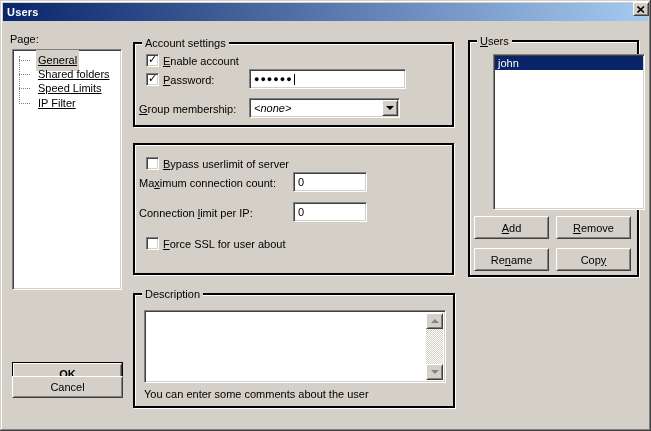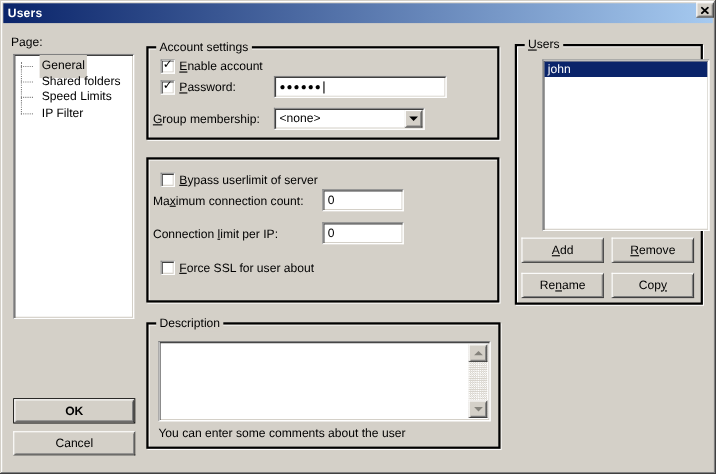--- a/index.html
+++ b/index.html
@@ -58,21 +58,21 @@
   .arr-down { width:0; height:0; border-left:4px solid transparent; border-right:4px solid transparent; border-top:4px solid #000; }
   .arr-up-g { width:0; height:0; border-left:4px solid transparent; border-right:4px solid transparent; border-bottom:4px solid #85837c; }
   .arr-down-g { width:0; height:0; border-left:4px solid transparent; border-right:4px solid transparent; border-top:4px solid #85837c; }
   .btn { position:absolute; display:flex; align-items:center; justify-content:center; cursor:default; }
   .btn-default-ring { position:absolute; border:1px solid #000;font-weight:bold; }
   .btn-default-ring .btn { left:0; top:0; width:100%; height:100%; }
   .treebox { position:absolute; left:12px; top:49px; width:110px; height:241px; }
   .tree-vline { position:absolute; left:6px; top:6px; height:48px; border-left:1px dotted #808080; }
   .tree-row { position:absolute; left:0; height:14px; display:flex; align-items:center; width:100%; }
   .tree-stub { width:11px; height:7px; margin-left:6px; border-bottom:1px dotted #808080; margin-bottom:6px; }
-  .tree-text { margin-left:6px; padding:4px 2px; line-height:13px; }
+  .tree-text { margin-left:6px; padding:4px 2px; line-height:13px;text-decoration:underline; }
   .tree-text.sel { background:#d4d0c8; }
   .listbox { position:absolute; left:7px; top:12px; width:152px; height:156px;margin-left:16px; }
   .list-row { height:14px; line-height:14px; padding-left:3px; margin:1px 1px 0 1px; }
   .list-row.sel { background:#0a246a; color:#fff; }
   .scrollbar { position:absolute; top:2px; bottom:2px; right:2px; width:17px;
     background:conic-gradient(#ffffff 25%, #d4d0c8 0 50%, #ffffff 0 75%, #d4d0c8 0);
     background-size:2px 2px; }
   .sb-btn { position:absolute; left:0; width:17px; height:16px; display:flex; align-items:center; justify-content:center; }
   .sb-up { top:0; } .sb-down { bottom:0; }
   .hint { position:absolute; white-space:nowrap; }
@@ -124,21 +124,21 @@
   <span class="checkbox sunken checked" style="left:146px; top:73px;">
     <span class="check">✓</span>
   </span>
   <span class="lbl" style="left:163px; top:74px;"><span></span><span class="k">P</span><span>assword:</span></span>
   <div class="field sunken" style="left:249px; top:69px; width:157px; height:20px;">
     <span class="pwdots">●●●●●●</span>
       <span class="caret"></span>
   </div>
 
   <span class="lbl" style="left:139px; top:103px;"><span></span><span class="k">G</span><span>roup membership:</span></span>
-  <div class="combo sunken" style="left:249px; top:98px; width:137px; height:20px;">
+  <div class="combo sunken" style="left:249px; top:98px; width:151px; height:20px;font-style:italic;">
     <span>&lt;none&gt;</span>
     <span class="combo-btn raised">
       <span class="arr-down"></span>
     </span>
   </div>
 
   <div class="groupbox" style="left:133px; top:143px; width:321px; height:132px;"></div>
   <span class="checkbox sunken" style="left:146px; top:157px;">
     
   </span>
@@ -190,15 +190,15 @@
       <span><span>Re</span><span class="k">n</span><span>ame</span></span>
     </div>
     <div class="btn raised" style="left:86px; top:206px; width:75px; height:23px;">
       <span><span>Cop</span><span class="k">y</span><span></span></span>
     </div>
   </div>
 
   <div class="btn-default-ring" style="left:12px; top:362px; width:111px; height:23px;">
     <div class="btn raised">OK</div>
   </div>
-  <div class="btn raised" style="left:12px; top:392px; width:111px; height:22px;">Cancel</div>
+  <div class="btn raised" style="left:12px; top:376px; width:111px; height:22px;">Cancel</div>
 
 </div>
 
 </body></html>

